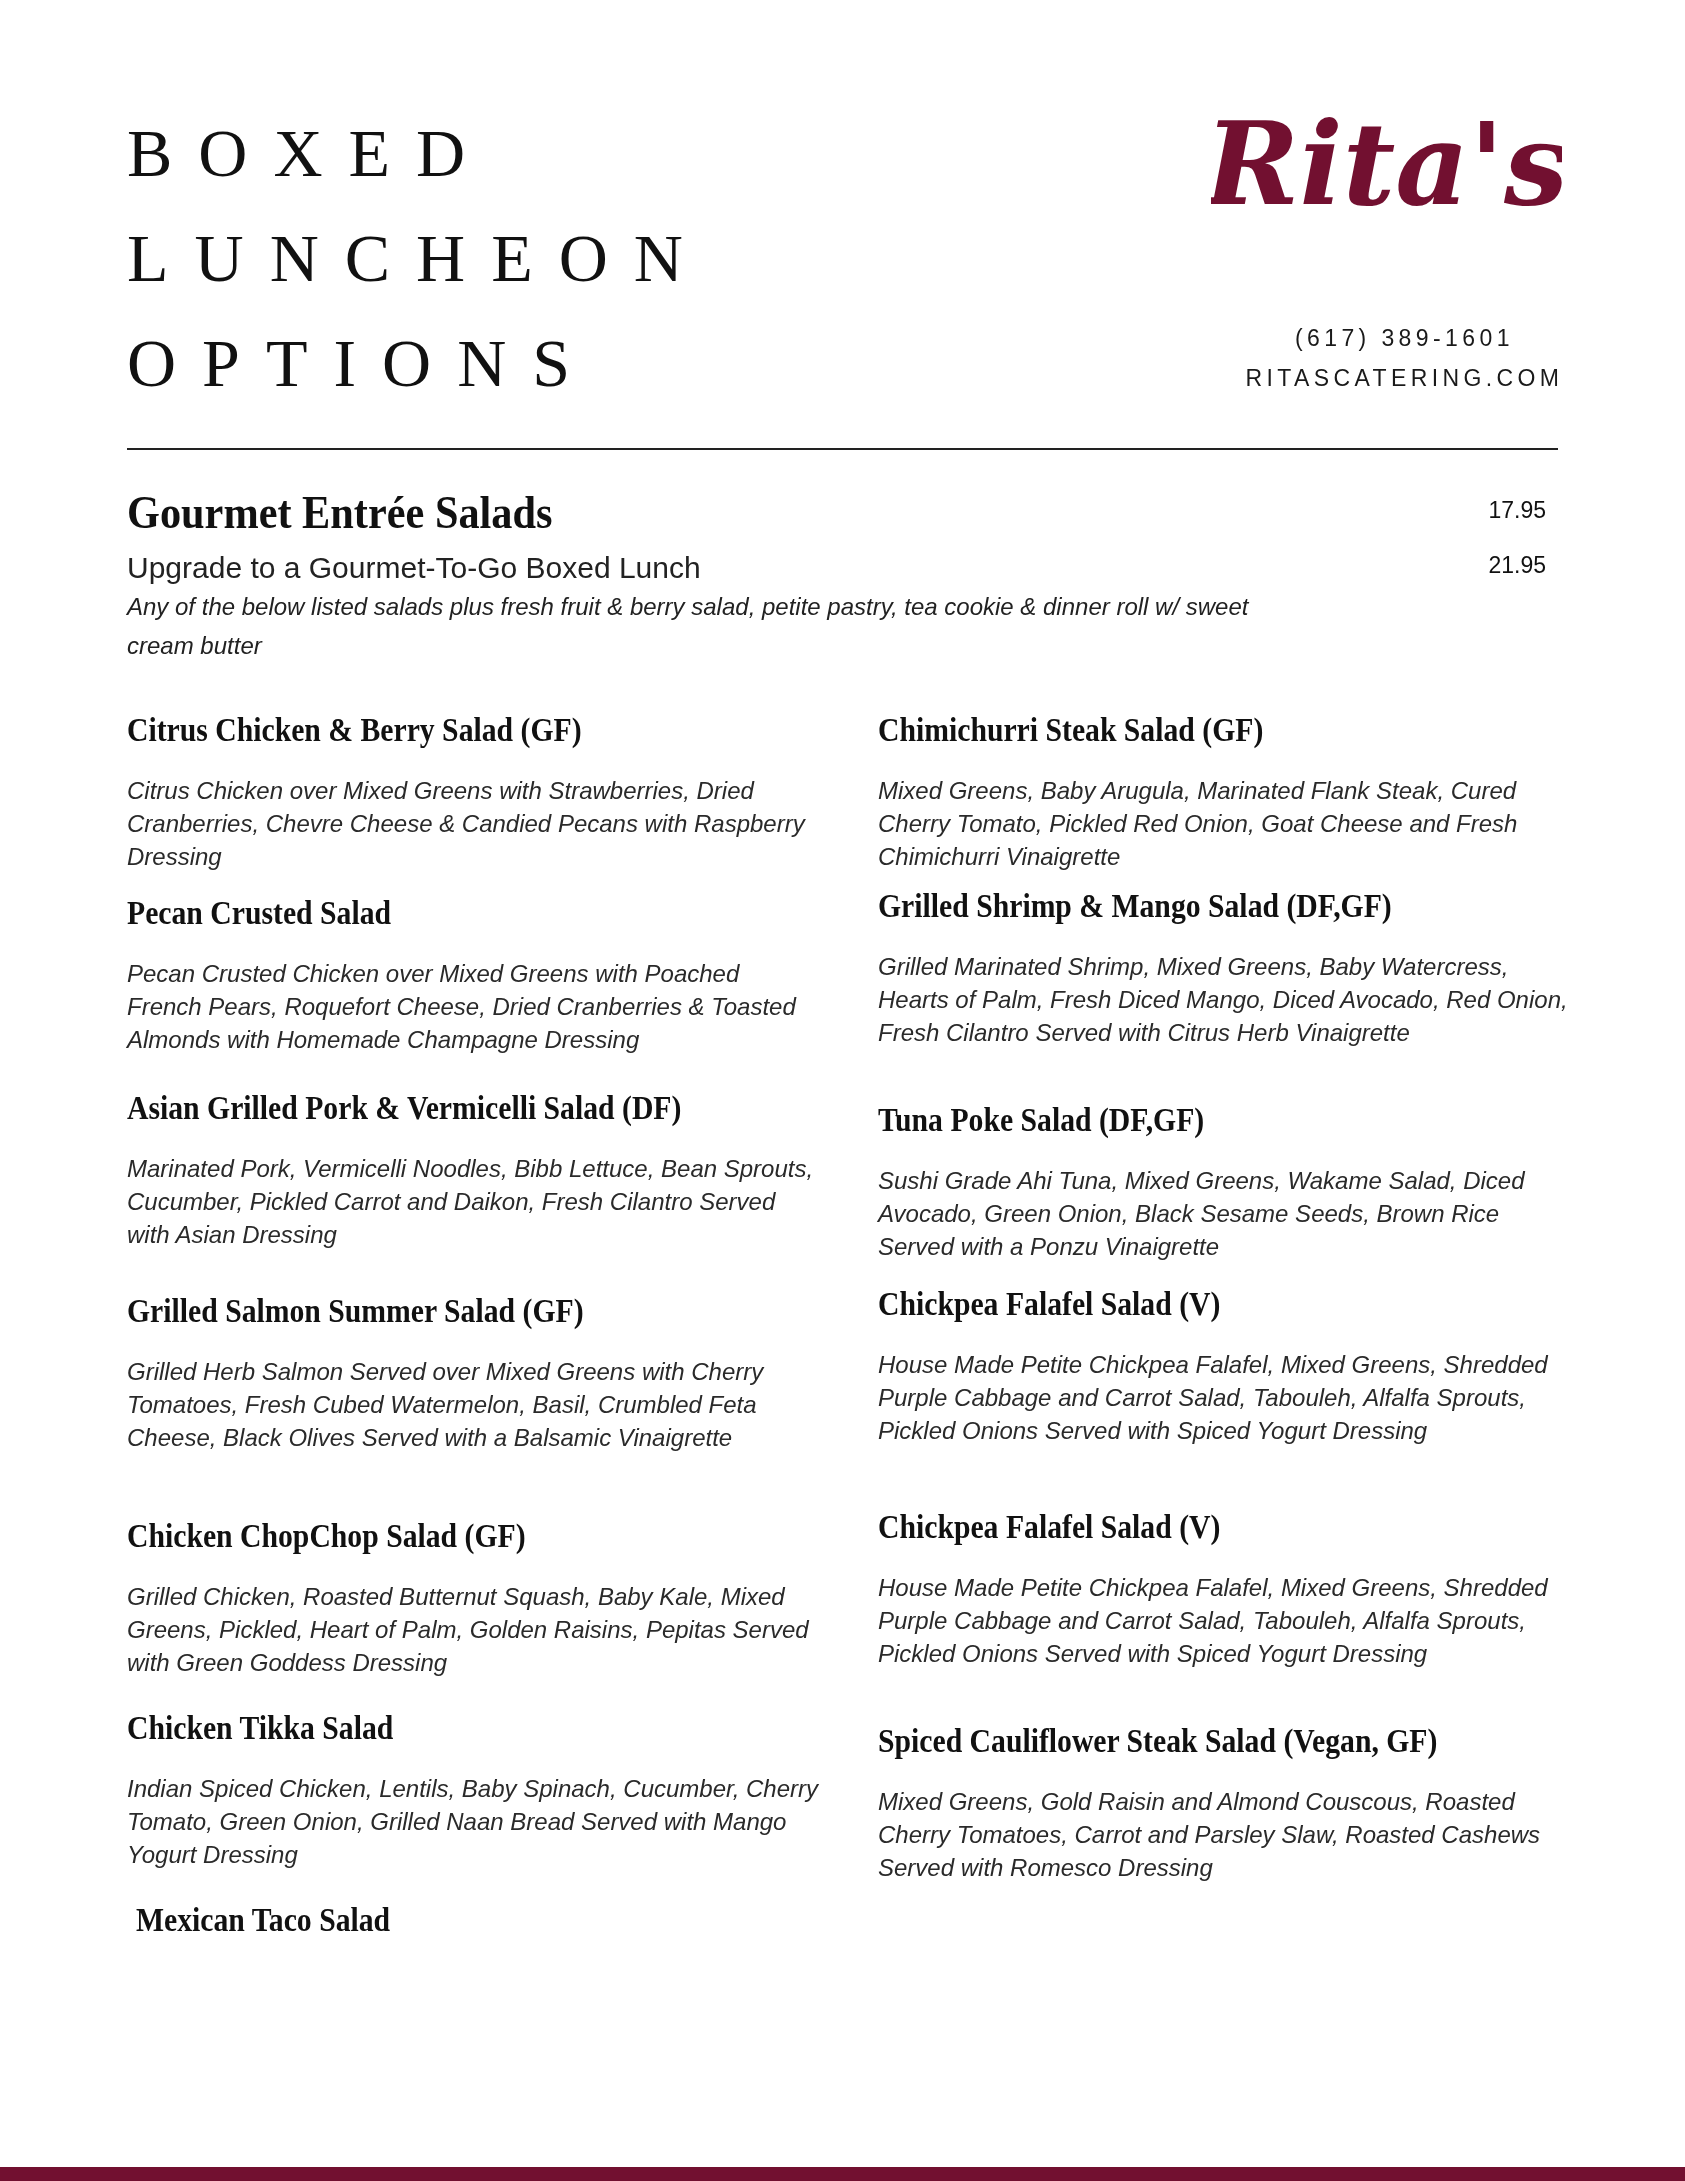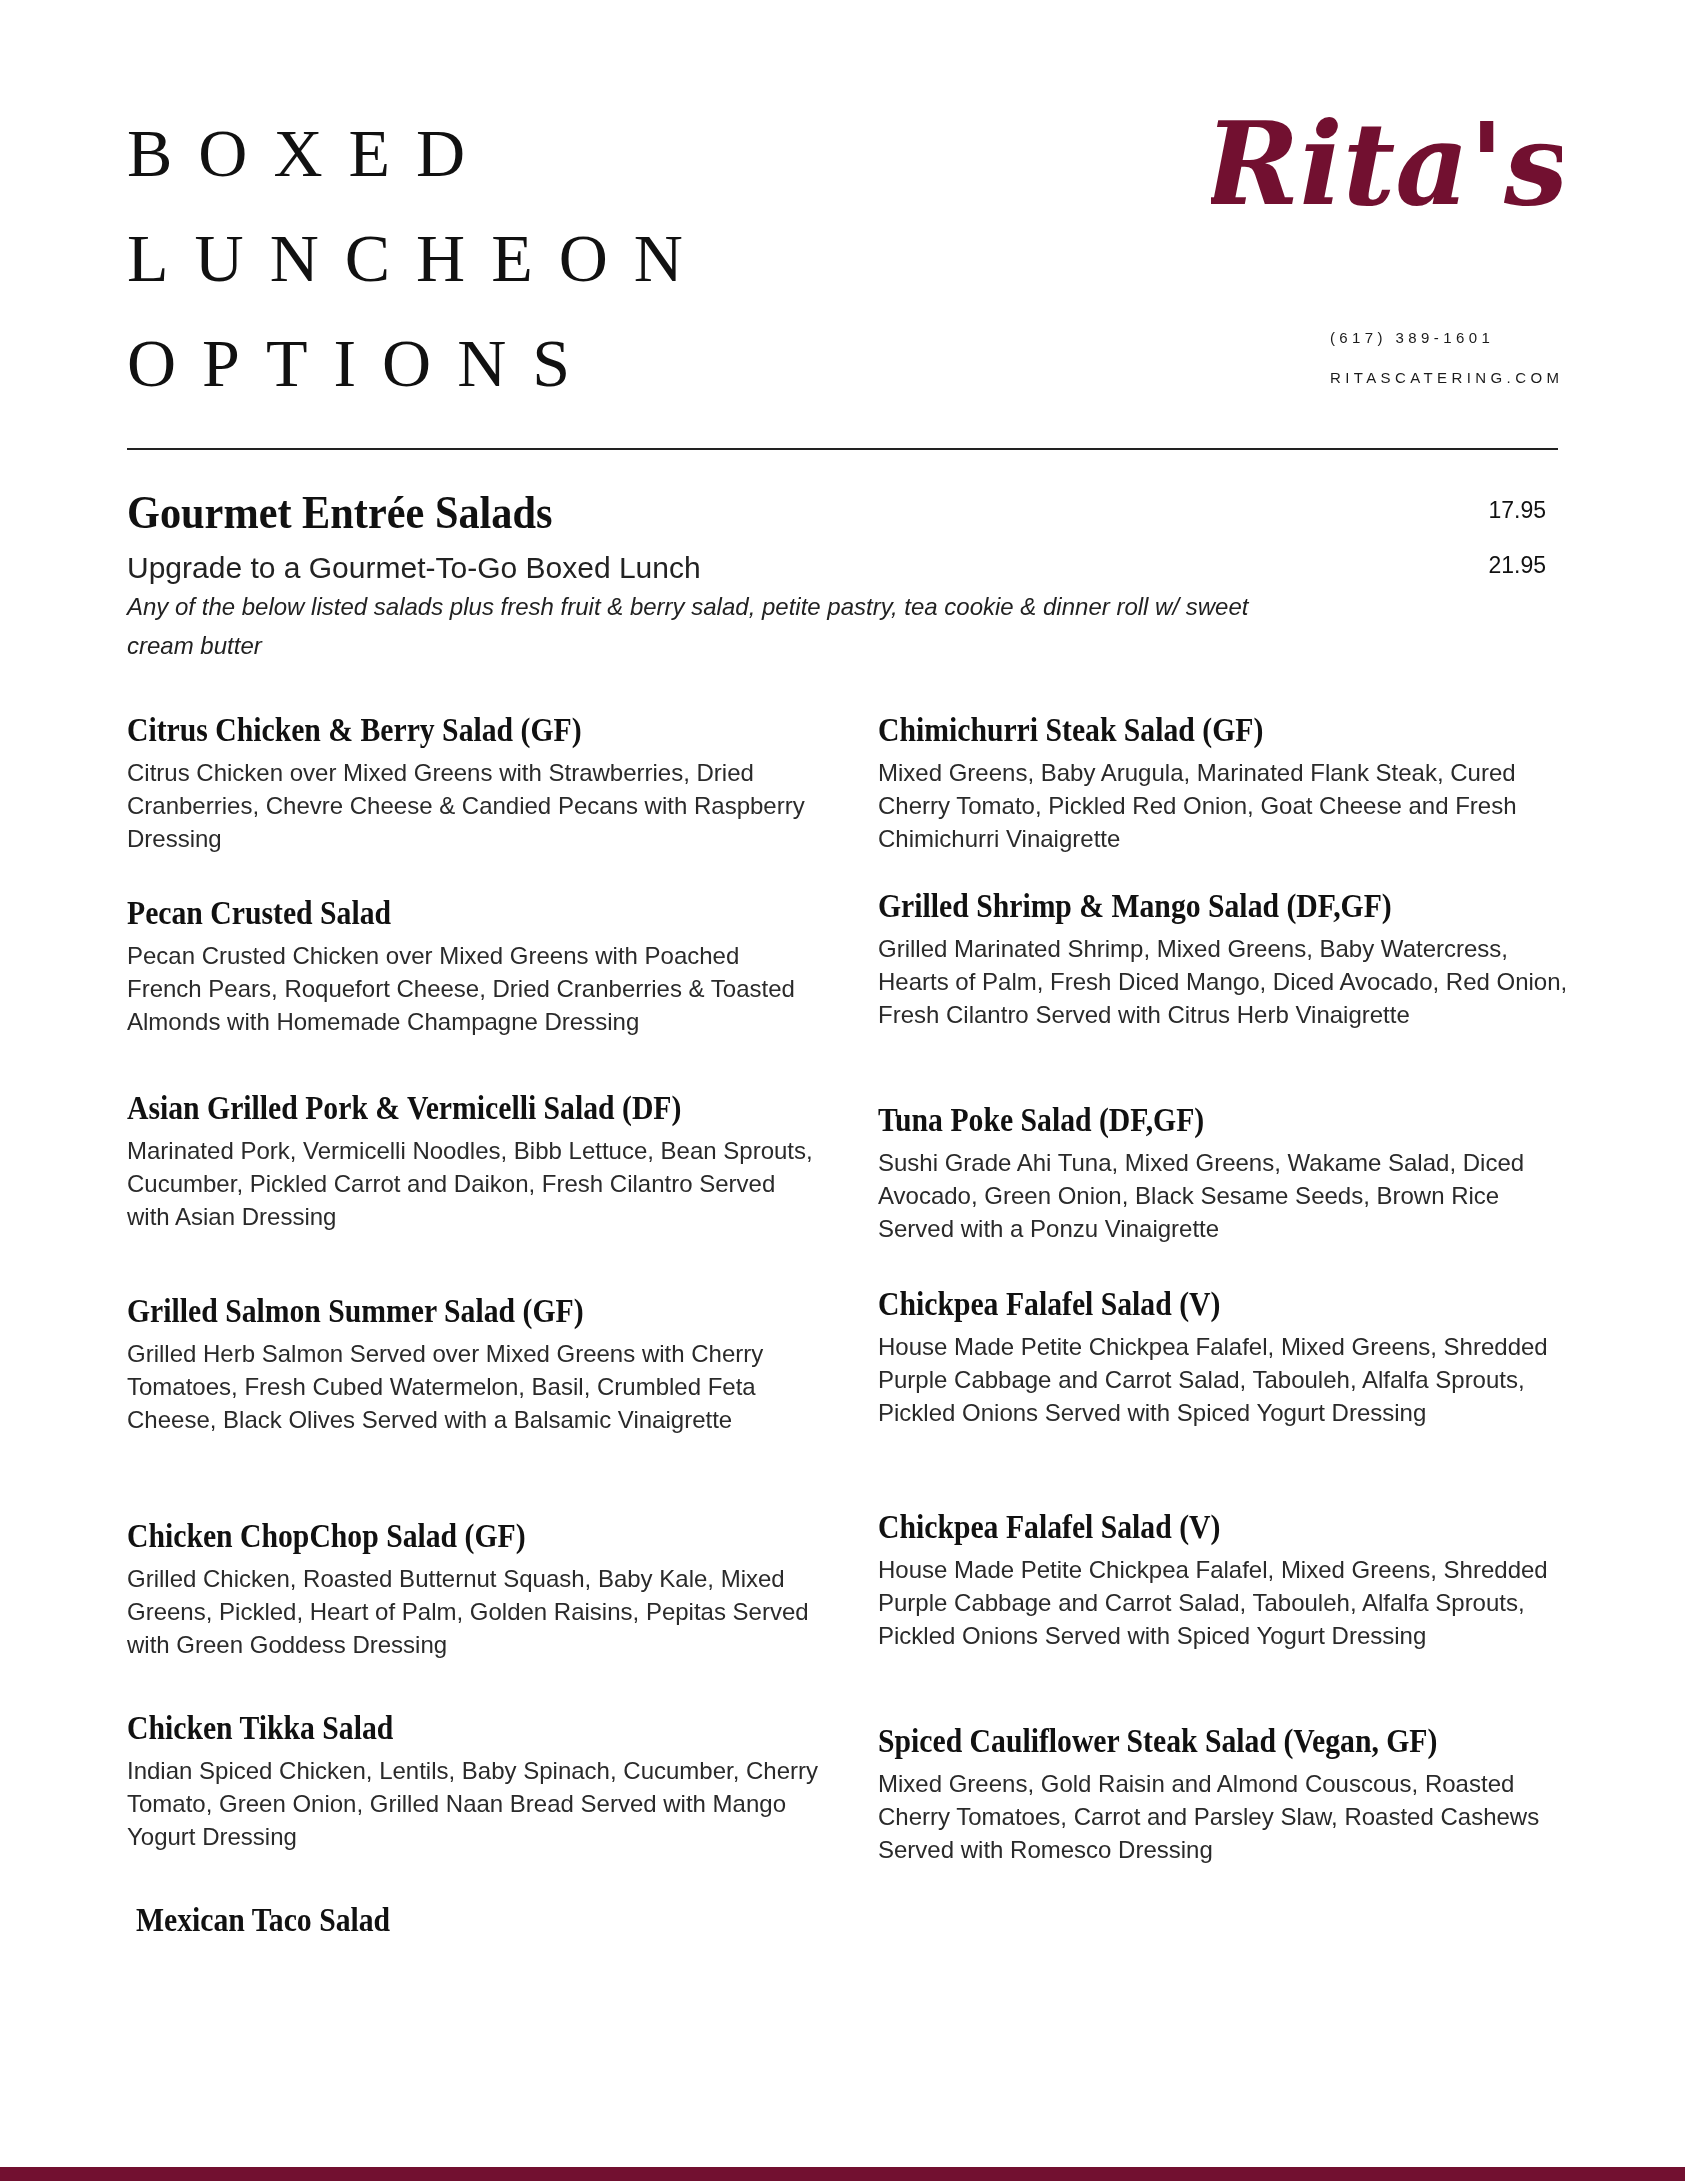--- a/index.html
+++ b/index.html
@@ -3,39 +3,39 @@
 <meta charset="utf-8">
 <style>
   html, body { margin: 0; padding: 0; background: #ffffff; }
   body { width: 1685px; height: 2181px; position: relative; overflow: hidden; color: #1a1a1a; }
   .page { position: absolute; inset: 0; padding-left: 20px; }
 
   .title { position: absolute; left: 127px; top: 101px; font-family: "Liberation Serif", "DejaVu Serif", serif; font-weight: 400; font-size: 68px; line-height: 105px; letter-spacing: 26px; color: #111; margin: 0; }
   .title span { display: block; }
 
   .logo { position: absolute; left: 1211px; top: 92px; width: 351px; height: 149px; }
-  .contact { position: absolute; right: 126px; top: 318px; text-align: left; font-family: "Liberation Sans", "DejaVu Sans", sans-serif; font-size: 15px; line-height: 40px; letter-spacing: 4.4px; color: #1a1a1a; }
+  .contact { position: absolute; right: 126px; top: 318px; text-align: center; font-family: "Liberation Sans", "DejaVu Sans", sans-serif; font-size: 23px; line-height: 40px; letter-spacing: 4.4px; color: #1a1a1a; }
   .contact div { margin-right: -4.4px; }
 
   .divider { position: absolute; left: 127px; top: 448px; width: 1431px; height: 1.8px; background: #222; }
 
   .section-head { position: absolute; left: 127px; top: 485px; width: 1431px; }
   .section-title { font-family: "Liberation Serif", "DejaVu Serif", serif; font-weight: 700; font-size: 46px; line-height: 56px; margin: 0; color: #111; transform: scaleX(0.92); transform-origin: left; }
   .price { position: absolute; right: 12px; font-family: "Liberation Sans", "DejaVu Sans", sans-serif; font-size: 23px; color: #111; }
   .price-1 { top: 12.3px; }
   .price-2 { top: 67px; }
   .upgrade { font-family: "Liberation Sans", "DejaVu Sans", sans-serif; font-size: 30px; line-height: 39px; margin-top: 7px; color: #222; }
   .note { font-family: "Liberation Sans", "DejaVu Sans", sans-serif; font-style: italic; font-size: 24px; line-height: 39px; width: 1176px; color: #222; }
 
   .col { position: absolute; top: 707px; width: 693px; }
   .col-left { left: 127px; }
   .col-right { left: 878px; }
   .item { position: absolute; left: 0; width: 693px; }
   .item-name { font-family: "Liberation Serif", "DejaVu Serif", serif; font-weight: 700; font-size: 33px; line-height: 46px; margin: 0; color: #111; white-space: nowrap; transform: scaleX(0.9); transform-origin: left; }
-  .item-desc { font-family: "Liberation Sans", "DejaVu Sans", sans-serif; font-size: 24px; line-height: 33px; color: #2a2a2a; margin-top: 3px; }
+  .item-desc { font-family: "Liberation Sans", "DejaVu Sans", sans-serif; font-size: 24px; line-height: 33px; color: #2a2a2a; margin-top: 21px; font-style: italic; }
 
   .footer-bar { position: absolute; left: 0; bottom: 0; width: 1685px; height: 14px; background: #721030; }
 </style>
 </head>
 <body>
 
 <div class="page">
 
   <h1 class="title">
     <span>BOXED</span>

